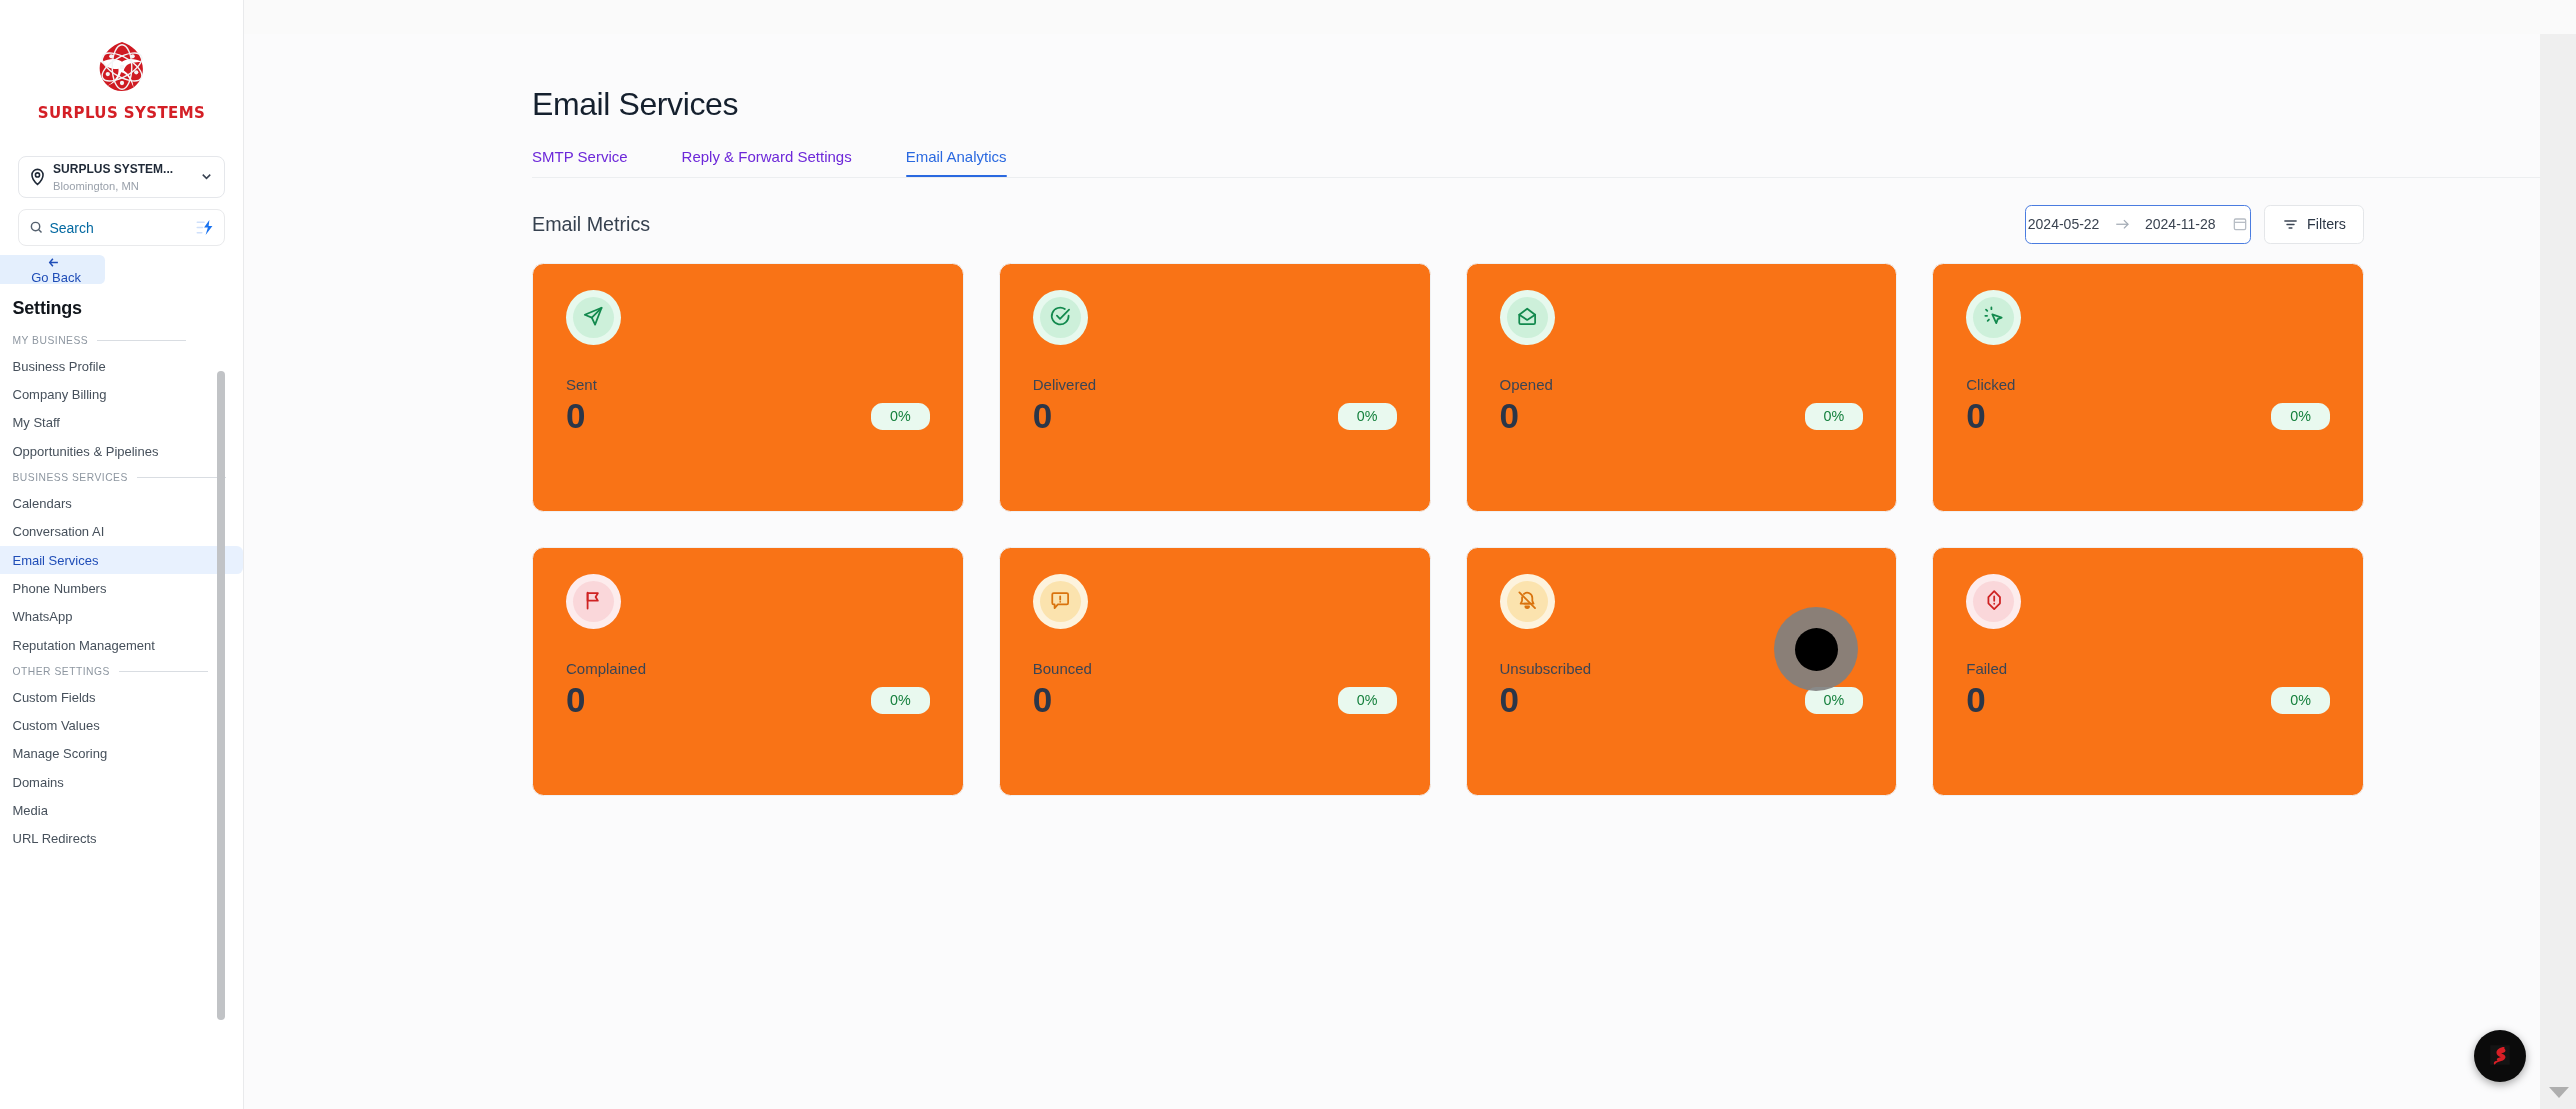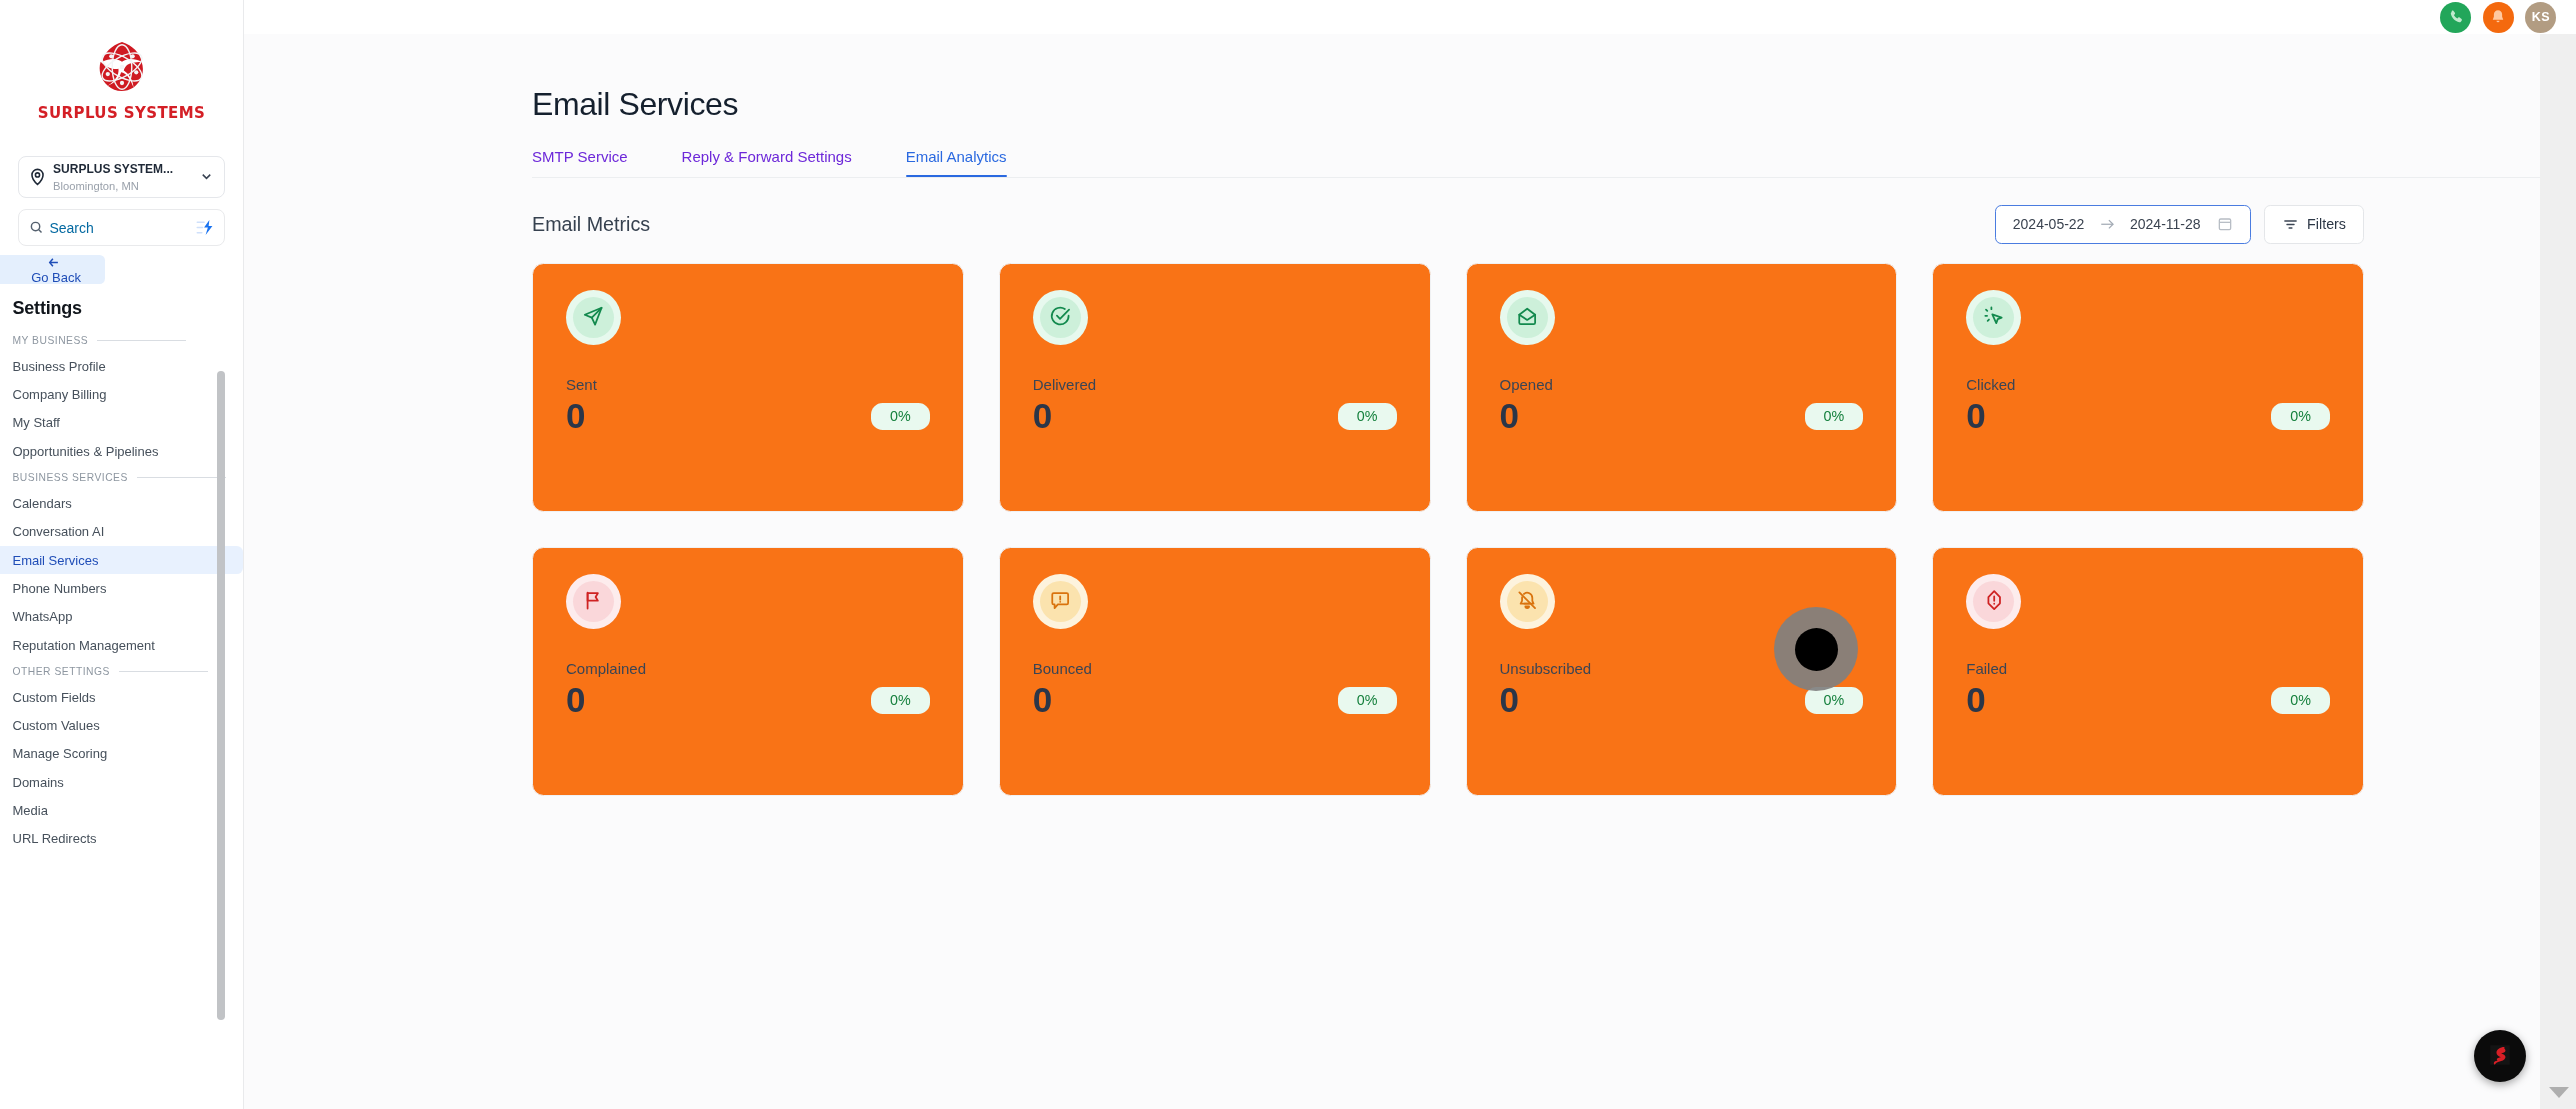--- a/index.html
+++ b/index.html
@@ -137,21 +137,21 @@
   .metrics-row {
     margin: 27px 288px 0 288px; display: flex;
     align-items: center; justify-content: space-between;
   }
   .metrics-title { font-size: 19.7px; color: #36414f; }
   .metrics-tools { display: flex; align-items: center; gap: 13.4px; }
 
   .daterange {
     height: 39px; border: 0.9px solid #4a7ce0; border-radius: 6.3px;
     background: #fff; display: flex; align-items: center;
-    padding: 0 17px; gap: 14.3px;
+    padding: 0 2px; gap: 14.3px;
   }
   .dr-date { font-size: 14px; color: #3a4350; }
   .dr-arrow { color: #a3abb5; display: flex; }
   .dr-cal { color: #b6bcc4; display: flex; margin-left: 1.8px; }
 
   .filters-btn {
     height: 39px; border: 0.9px solid #e4e6e9; border-radius: 6.3px;
     background: #fff; display: flex; align-items: center;
     gap: 8px; padding: 0 17px;
   }
@@ -336,34 +336,20 @@
         <div class="nav-item">Domains</div>
         <div class="nav-item">Media</div>
         <div class="nav-item">URL Redirects</div>
       </nav>
 
     <div class="sb-scrollbar"></div>
   </aside>
 
   <section id="main">
 
-    <header class="topbar">
-      <span class="tb-circle tb-phone">
-        <svg width="18" height="18" viewBox="0 0 24 24" fill="#bfe9cd">
-          <path d="M6.6 3.5c.6-.4 1.4-.3 1.9.3l2 2.5c.4.6.4 1.4-.1 1.9l-1.2 1.2c1 2 2.6 3.6 4.6 4.6l1.2-1.2c.5-.5 1.3-.5 1.9-.1l2.5 2c.6.5.7 1.3.3 1.9l-1.2 1.6c-.5.7-1.4 1-2.2.8C10.6 17.6 6.4 13.4 5.1 7.7c-.2-.8.1-1.7.8-2.2z"></path>
-        </svg>
-      </span>
-      <span class="tb-circle tb-bell">
-        <svg width="18" height="18" viewBox="0 0 24 24" fill="#ffc9a1">
-          <path d="M12 3a5.5 5.5 0 0 0-5.5 5.5v3.2L5 15.5h14l-1.5-3.8V8.5A5.5 5.5 0 0 0 12 3z"></path>
-          <path d="M10 17h4a2 2 0 0 1-4 0z"></path>
-        </svg>
-      </span>
-      <span class="tb-circle tb-avatar">KS</span>
-    </header>
 
     <div class="content">
 
       <h1 class="page-title">Email Services</h1>
 
       <div class="tabs" id="tabs">
           <div class="tab">SMTP Service</div>
           <div class="tab">Reply &amp; Forward Settings</div>
           <div class="tab active">Email Analytics</div>
         </div>

